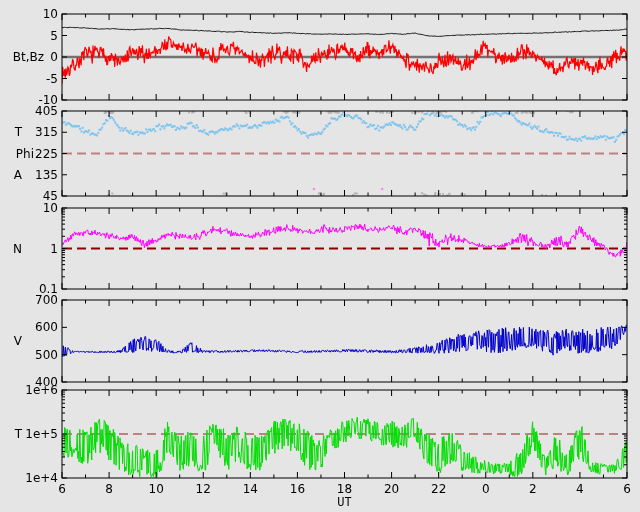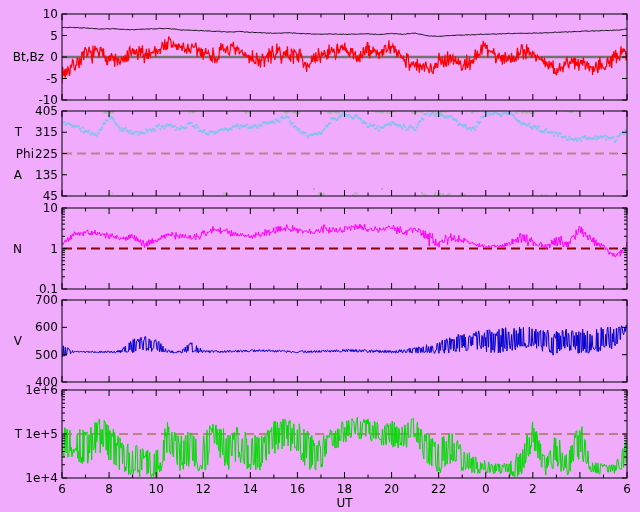--- a/index.html
+++ b/index.html
@@ -1,22 +1,22 @@
 <!DOCTYPE html>
 <html><head>
 <meta charset="utf-8">
 <style>
   html,body{margin:0;padding:0;background:#fff;}
-  .figure{position:relative;width:640px;height:512px;background:#f0abfc;
+  .figure{position:relative;width:640px;height:512px;background:#e5e5e5;
           font-family:"DejaVu Sans","Liberation Sans",sans-serif;overflow:hidden;}
   .figure svg{position:absolute;left:0;top:0;}
   .title-overlay{position:absolute;top:1px;left:62px;width:565px;text-align:center;
           font-size:13px;color:#000;}
   .ut-overlay{position:absolute;top:496px;left:62px;width:565px;text-align:center;
-          font-size:12px;color:#000;}
+          font-size:12px;color:#000;font-family:Liberation Mono, monospace;}
 </style>
 </head>
 <body>
 
 <div class="figure">
   <svg id="plot" width="640" height="512" viewBox="0 0 640 512">
       <g>
         <clipPath id="clip0">
           <rect x="62" y="14" width="565" height="86"></rect>
         </clipPath>

